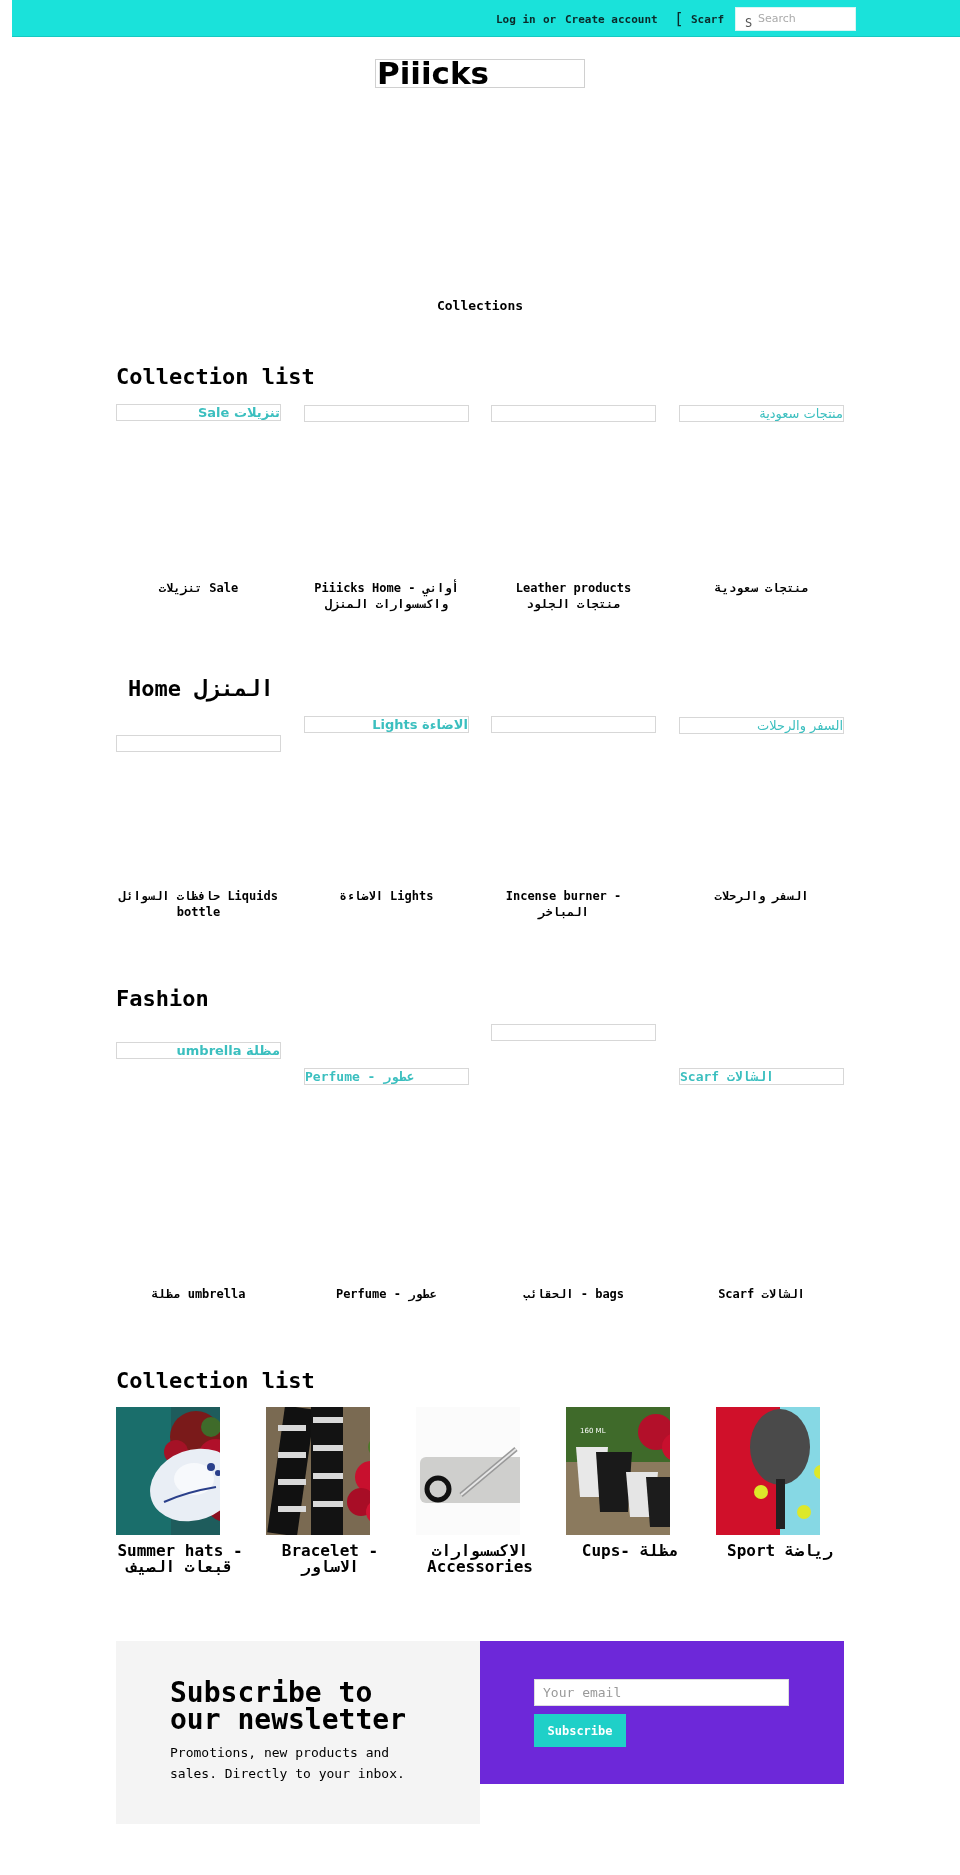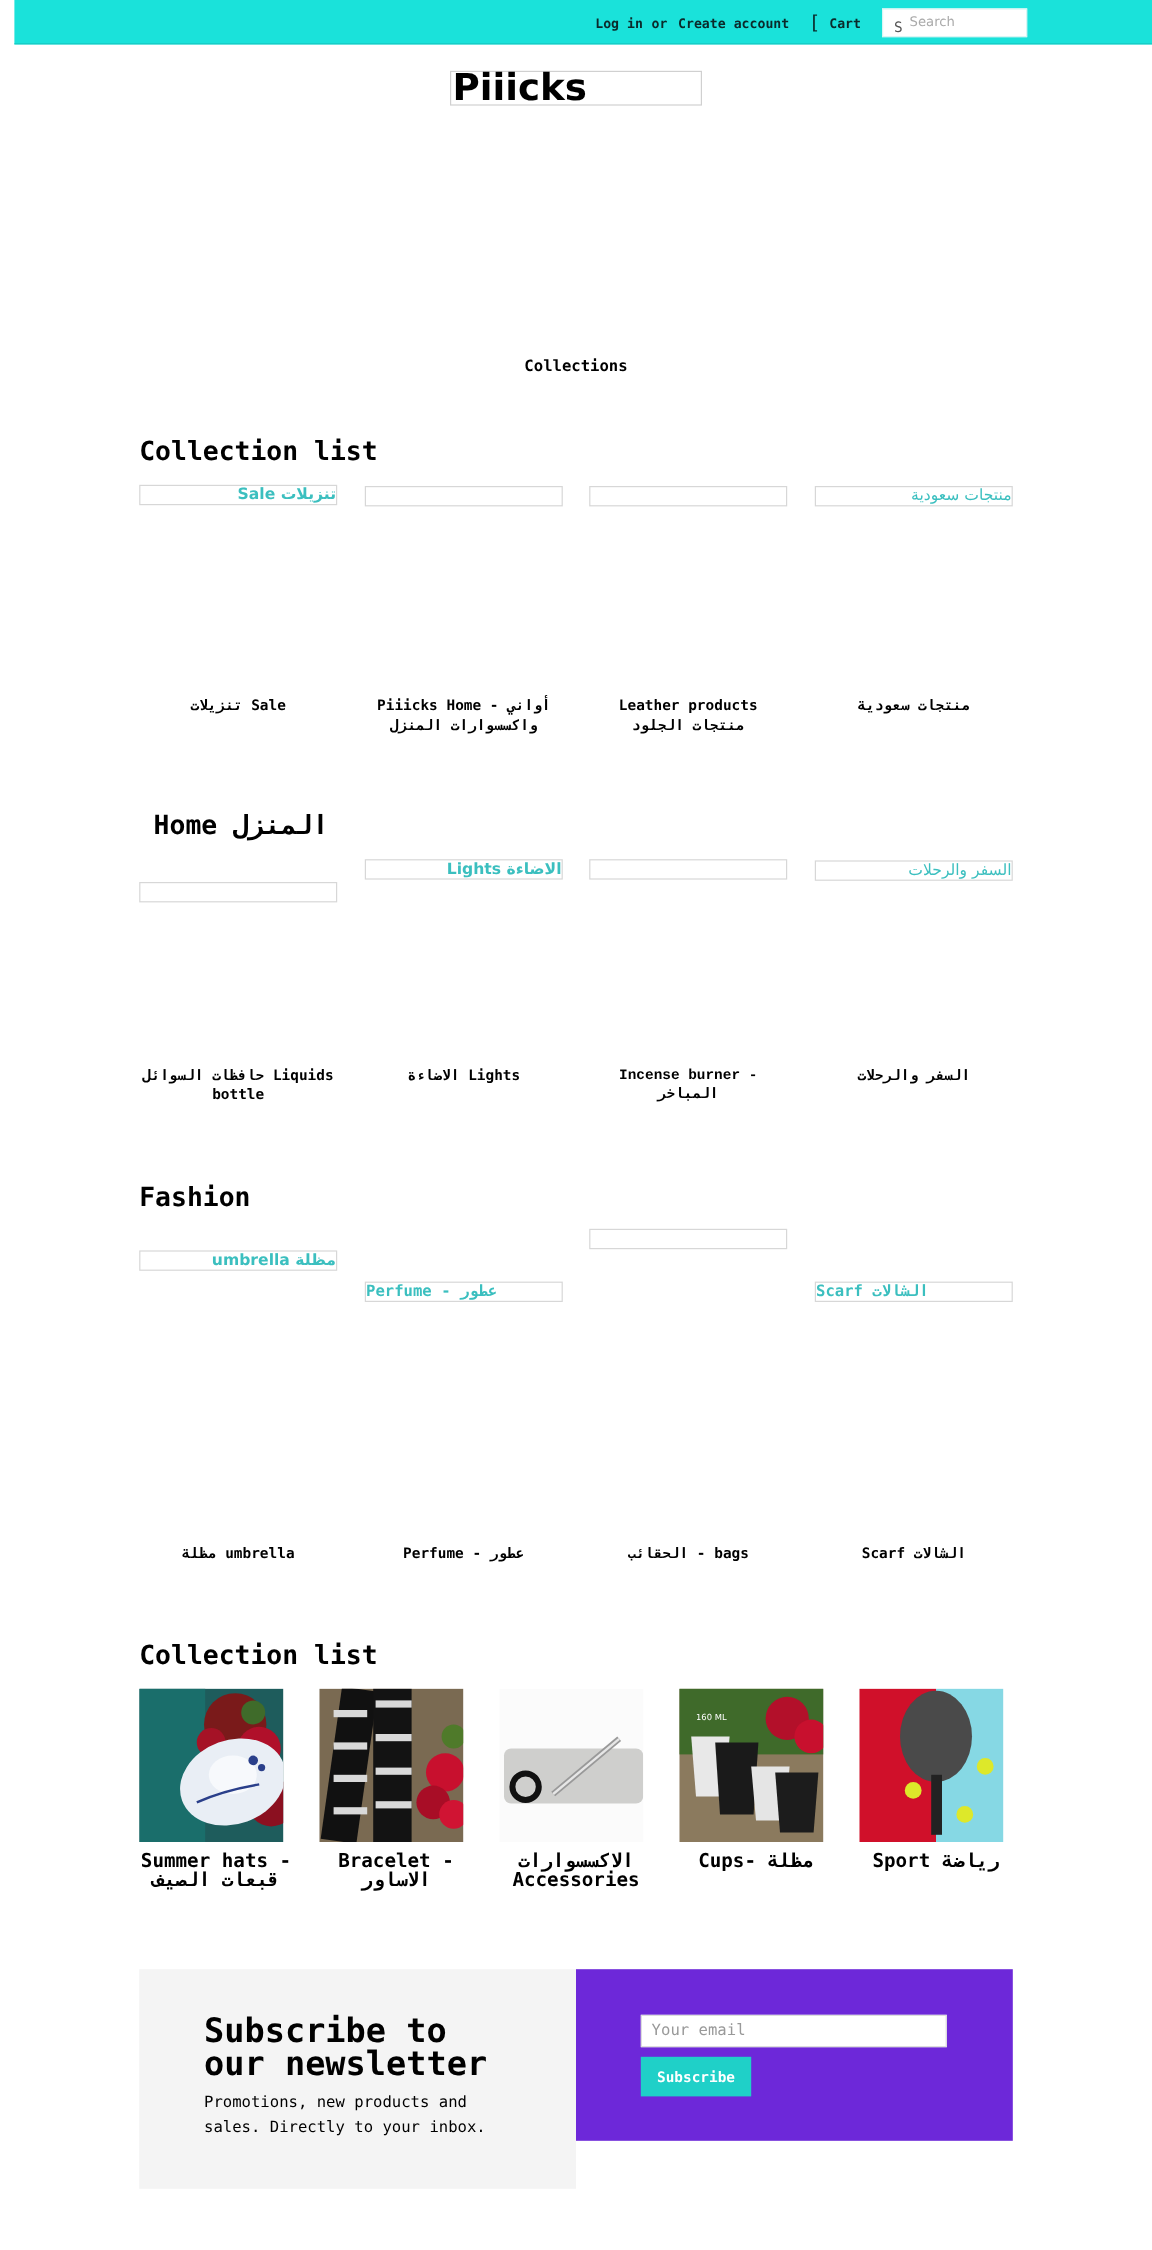--- a/index.html
+++ b/index.html
@@ -40,21 +40,21 @@
     font-family: "DejaVu Sans", sans-serif; font-size: 13px; color: #3bbfbf;
     line-height: 15px; overflow: hidden; white-space: nowrap; padding-left: 0px;
   }
   .broken.bold { font-weight: bold; }
   .broken.mono { font-family: "DejaVu Sans Mono", monospace; }
 
   .caption {
     position: absolute; width: 165px; text-align: center; font-size: 12px; font-weight: bold; line-height: 16px;
   }
 
-  .thumb { position: absolute; width: 120px; height: 128px; overflow: hidden; }
+  .thumb { position: absolute; width: 104px; height: 128px; overflow: hidden; }
   .caption2 { position: absolute; width: 150px; text-align: center; font-size: 16px; font-weight: bold; line-height: 16px; }
 
   .news-left { position: absolute; left: 116px; top: 1641px; width: 364px; height: 183px; background: #f4f4f4; }
   .news-right { position: absolute; left: 480px; top: 1641px; width: 364px; height: 143px; background: #6d28d9; }
   .news-title { position: absolute; left: 54px; top: 38px; font-size: 28px; font-weight: bold; line-height: 27px; width: 260px; }
   .news-desc { position: absolute; left: 54px; top: 101px; font-size: 13px; line-height: 21px; width: 260px; }
   .email {
     position: absolute; left: 54px; top: 38px; width: 255px; height: 27px; border: 1px solid #ddd; background: #fff;
     font-family: "DejaVu Sans Mono", monospace; font-size: 13px; padding-left: 8px; outline: none;
   }
@@ -65,21 +65,21 @@
   }
 </style>
 </head>
 <body>
 
 <div class="topbar">
   <a class="link" style="left:484px;">Log in</a>
   <span class="or" style="left:531px;">or</span>
   <a class="link" style="left:553px;">Create account</a>
   <span class="cart-icon">[</span>
-  <a class="link" style="left:679px;">Cart</a>
+  <a class="link" style="left:679px;">Scarf</a>
   <div class="search-box">
     <span class="s-icon">S</span>
     <input type="text" placeholder="Search" style="">
   </div>
 </div>
 
 <div class="logo">Piiicks</div>
 
 <div class="coll-heading">Collections</div>
 
@@ -97,21 +97,21 @@
 
 <div class="section-title" style="top:676px;margin-left:12px;">Home المنزل</div>
 
 <div class="broken" style="left:116px;top:735px;"></div>
 <div class="broken bold" style="left:304px;top:716px;" dir="rtl">الاضاءة Lights</div>
 <div class="broken" style="left:491px;top:716px;"></div>
 <div class="broken" style="left:679px;top:717px;" dir="rtl">السفر والرحلات</div>
 
 <div class="caption" style="left:116px;top:888px;">حافظات السوائل  Liquids bottle</div>
 <div class="caption" style="left:304px;top:888px;">الاضاءة Lights</div>
-<div class="caption" style="left:491px;top:888px;font-family:Liberation Mono, monospace;">Incense burner - المباخر</div>
+<div class="caption" style="left:481px;top:888px;">Incense burner - المباخر</div>
 <div class="caption" style="left:679px;top:888px;">السفر والرحلات</div>
 
 <div class="section-title" style="top:986px;">Fashion</div>
 
 <div class="broken bold" style="left:116px;top:1042px;" dir="rtl">مظلة umbrella</div>
 <div class="broken mono bold" style="left:304px;top:1068px;">Perfume - عطور</div>
 <div class="broken" style="left:491px;top:1024px;"></div>
 <div class="broken mono bold" style="left:679px;top:1068px;">Scarf الشالات</div>
 
 <div class="caption" style="left:116px;top:1286px;">مظلة umbrella</div>

